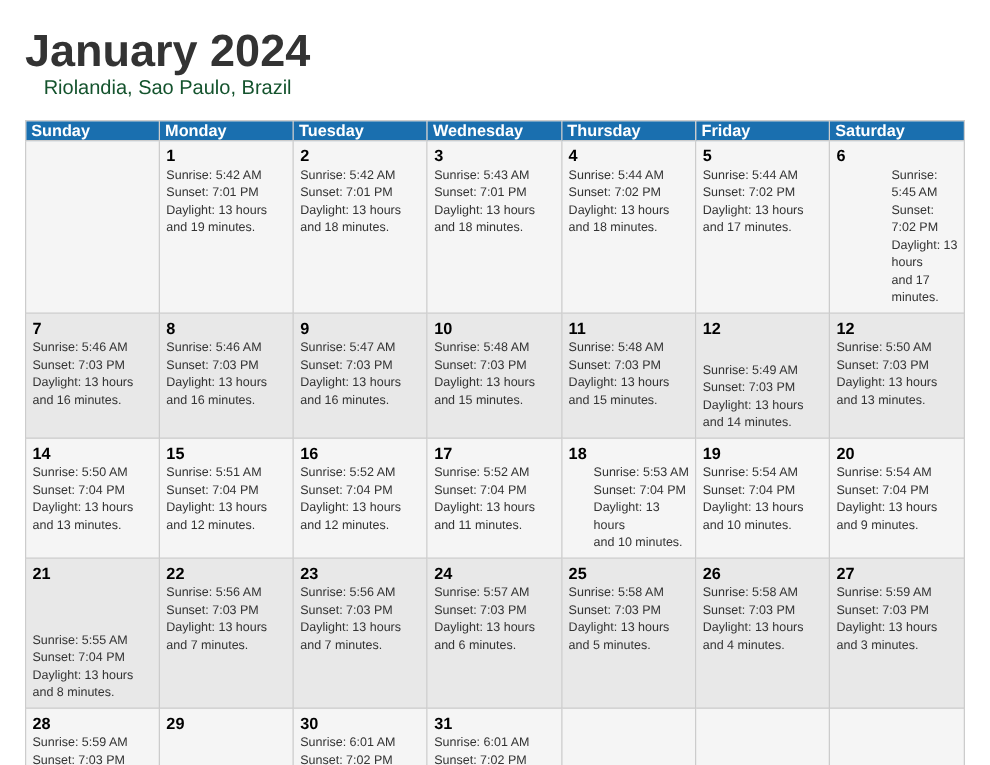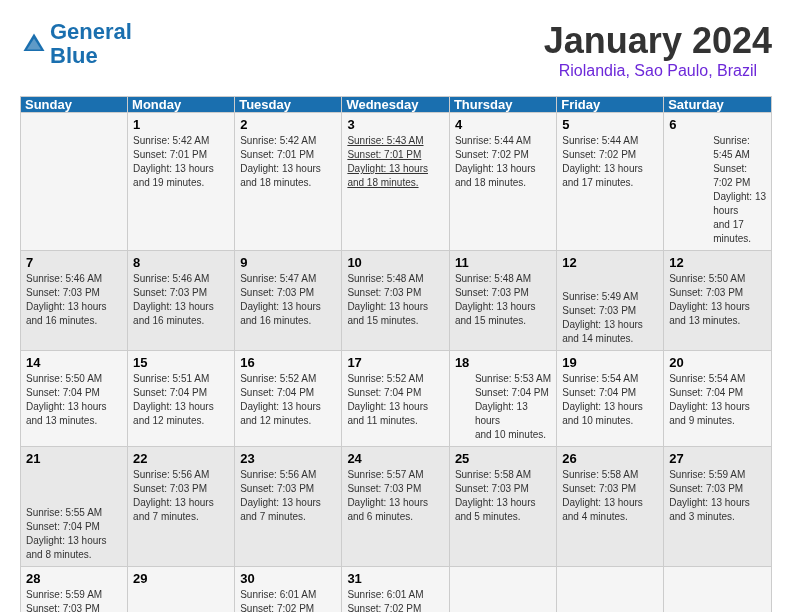--- a/index.html
+++ b/index.html
@@ -37,21 +37,21 @@
     .title-block {
       text-align: center;
     }
     .month-title {
       font-size: 36px;
       font-weight: bold;
       color: #333;
     }
     .subtitle {
       font-size: 16px;
-      color: #6d28d9;
+      color: #14532d;
     }
     table {
       width: 100%;
       border-collapse: collapse;
       font-size: 11px;
     }
     thead tr th {
       background-color: #1a6faf;
       color: #fff;
       padding: 0 4px;
@@ -82,30 +82,20 @@
     .day-info {
       font-size: 10px;
       color: #333;
       line-height: 1.4;
     }
   </style>
 </head>
 <body>
 
 <div class="header">
-  <div class="logo">
-    <svg class="logo-icon" viewBox="0 0 40 40">
-      <polygon points="20,5 35,30 5,30" fill="#1a6faf"></polygon>
-      <polygon points="20,12 30,28 10,28" fill="#fff" opacity="0.3"></polygon>
-    </svg>
-    <div class="logo-text">
-      <span>General</span><br>
-      <span style="color:#1a6faf">Blue</span>
-    </div>
-  </div>
   <div class="title-block">
     <div class="month-title">January 2024</div>
     <div class="subtitle">Riolandia, Sao Paulo, Brazil</div>
   </div>
 </div>
 
 <table>
   <thead>
     <tr>
     <th>Sunday</th>
@@ -129,21 +119,21 @@
         </td>
         <td>
           <span class="day-number">2</span>
           <div class="day-info" style="white-space: pre-line;">Sunrise: 5:42 AM
 Sunset: 7:01 PM
 Daylight: 13 hours
 and 18 minutes.</div>
         </td>
         <td>
           <span class="day-number">3</span>
-          <div class="day-info" style="white-space: pre-line; text-decoration: underline;">Sunrise: 5:43 AM
+          <div class="day-info" style="white-space: pre-line;">Sunrise: 5:43 AM
 Sunset: 7:01 PM
 Daylight: 13 hours
 and 18 minutes.</div>
         </td>
         <td>
           <span class="day-number">4</span>
           <div class="day-info" style="white-space: pre-line;">Sunrise: 5:44 AM
 Sunset: 7:02 PM
 Daylight: 13 hours
 and 18 minutes.</div>

